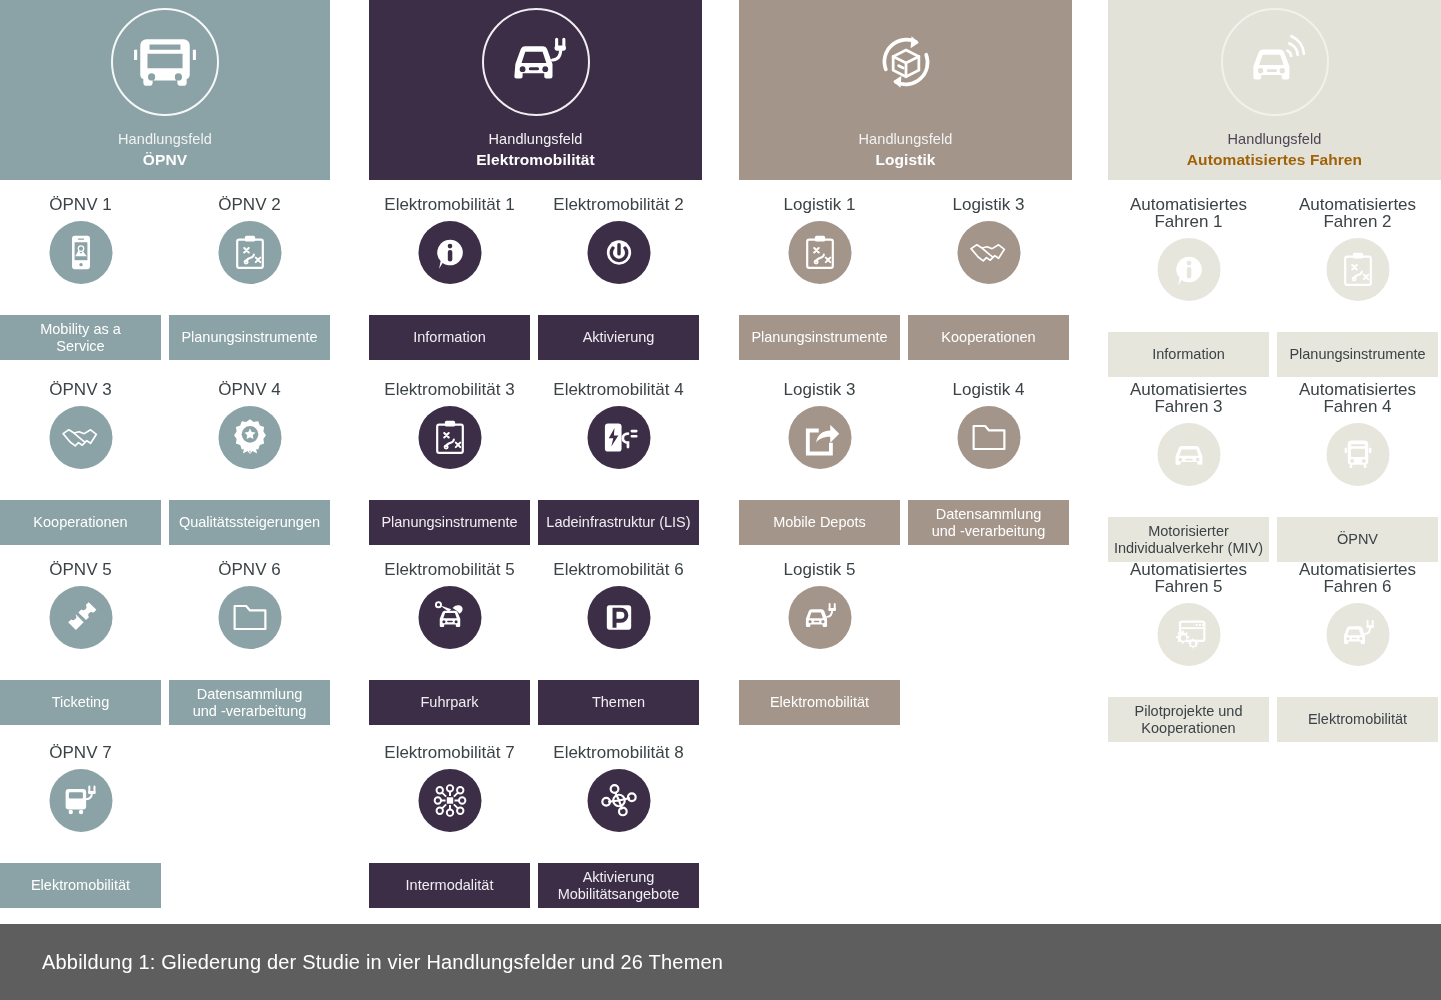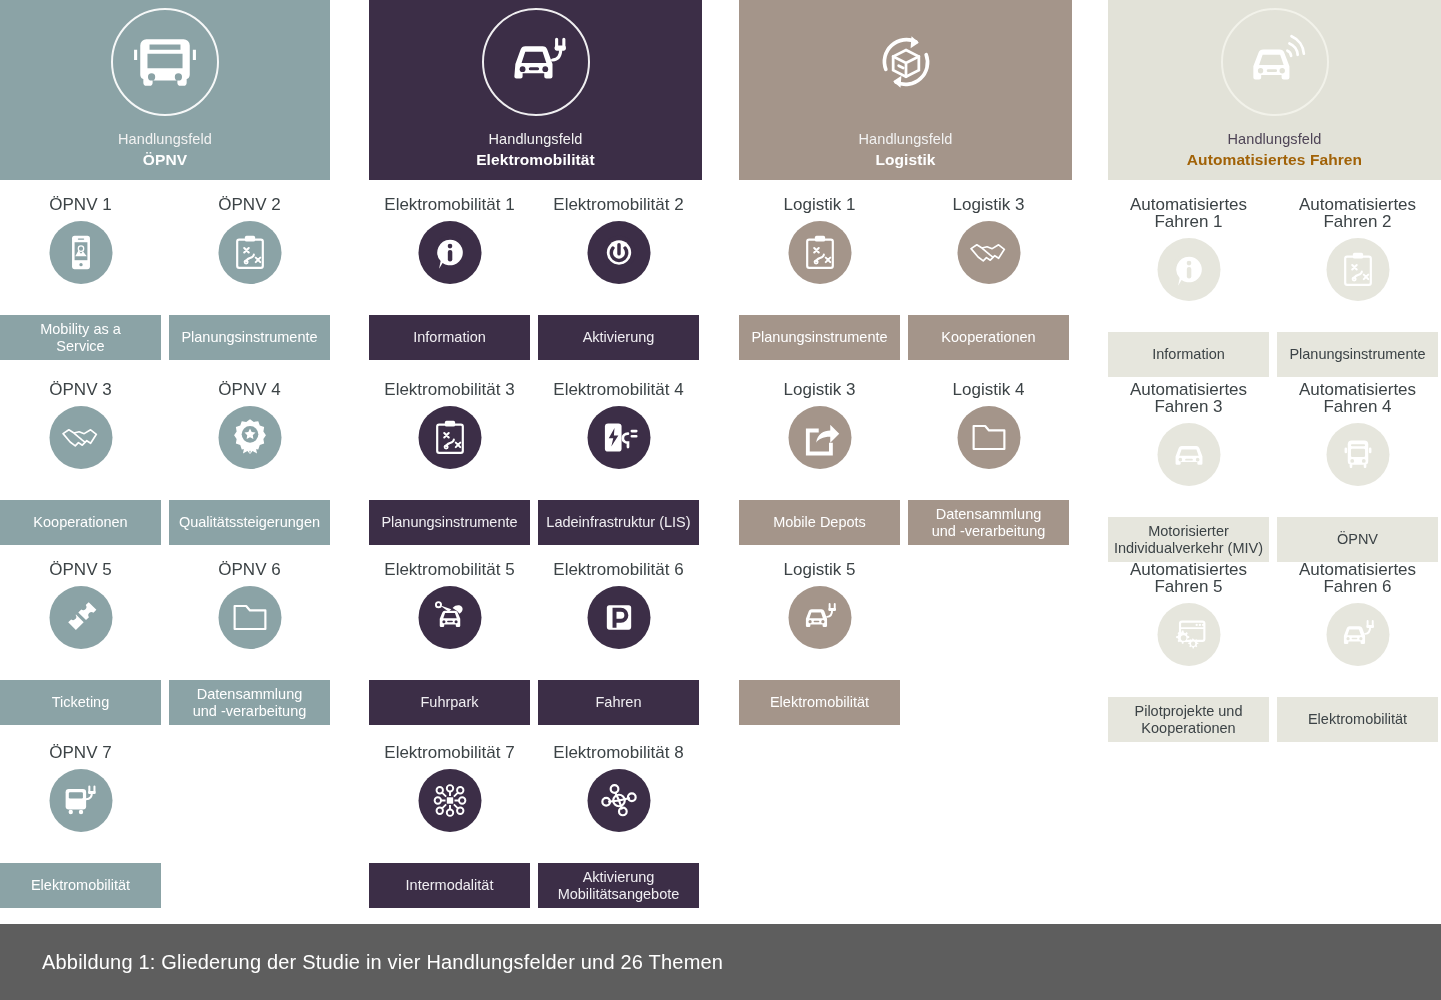--- a/index.html
+++ b/index.html
@@ -309,21 +309,21 @@
     </div>
     <div class="tile one right row2">
       <div class="tile-caption">Elektromobilität 6</div>
       <div class="tile-badge">
         <svg viewBox="0 0 64 64">
             <circle cx="32" cy="32" r="26" fill="#3c2e47"></circle>
             <rect x="13" y="13" width="38" height="38" rx="4" fill="#fff"></rect>
             <path d="M25 45V20h10a8.5 8.5 0 0 1 0 17h-4" fill="none" stroke="#3c2e47" stroke-width="6.2" stroke-linecap="square"></path>
           </svg>
       </div>
-      <div class="tile-label lbl-tall">Fahren</div>
+      <div class="tile-label lbl-tall">Themen</div>
     </div>
 
     <div class="tile one left row3">
       <div class="tile-caption">Elektromobilität 7</div>
       <div class="tile-badge">
         <svg viewBox="0 0 64 64" stroke="#fff" fill="none" stroke-width="3">
             <rect x="27" y="27" width="10" height="10" fill="#fff" stroke="none"></rect>
             <circle cx="16" cy="16" r="5"></circle>
             <circle cx="32" cy="13" r="5"></circle>
             <circle cx="48" cy="16" r="5"></circle>

